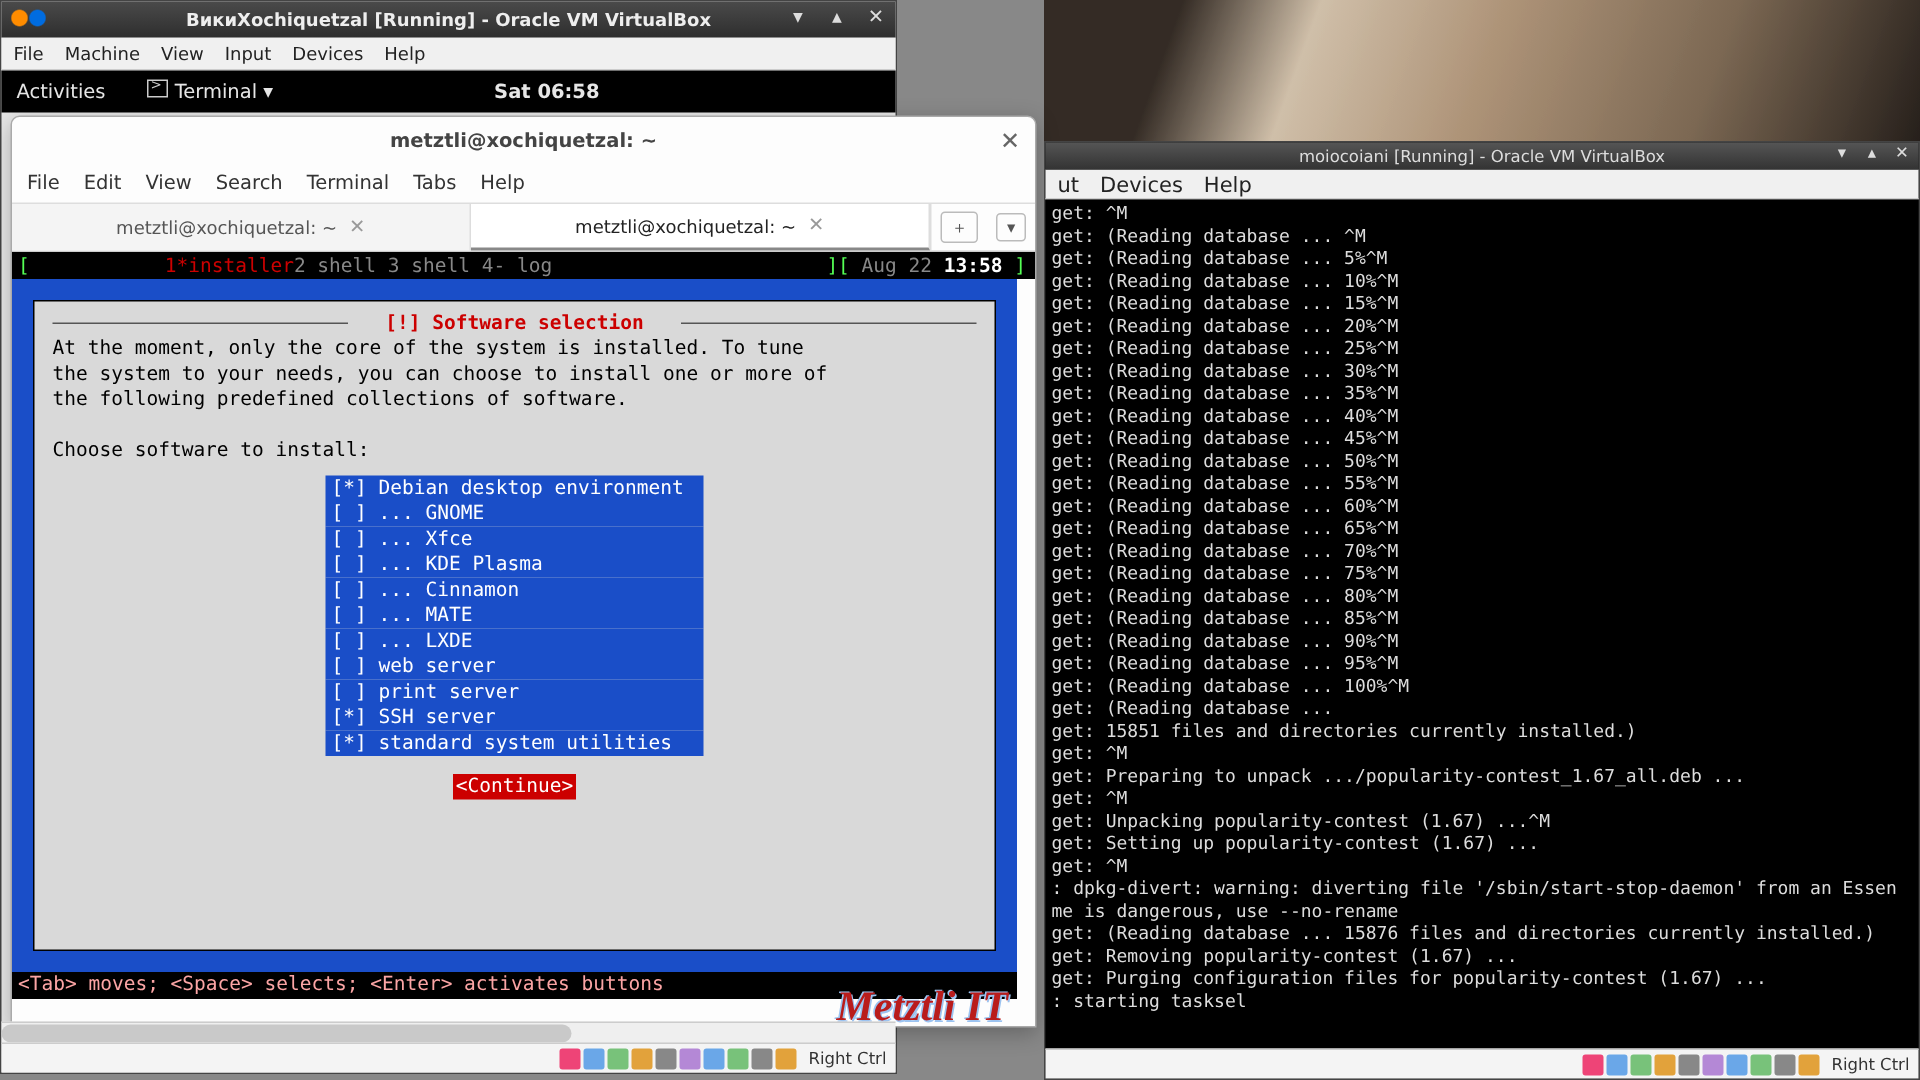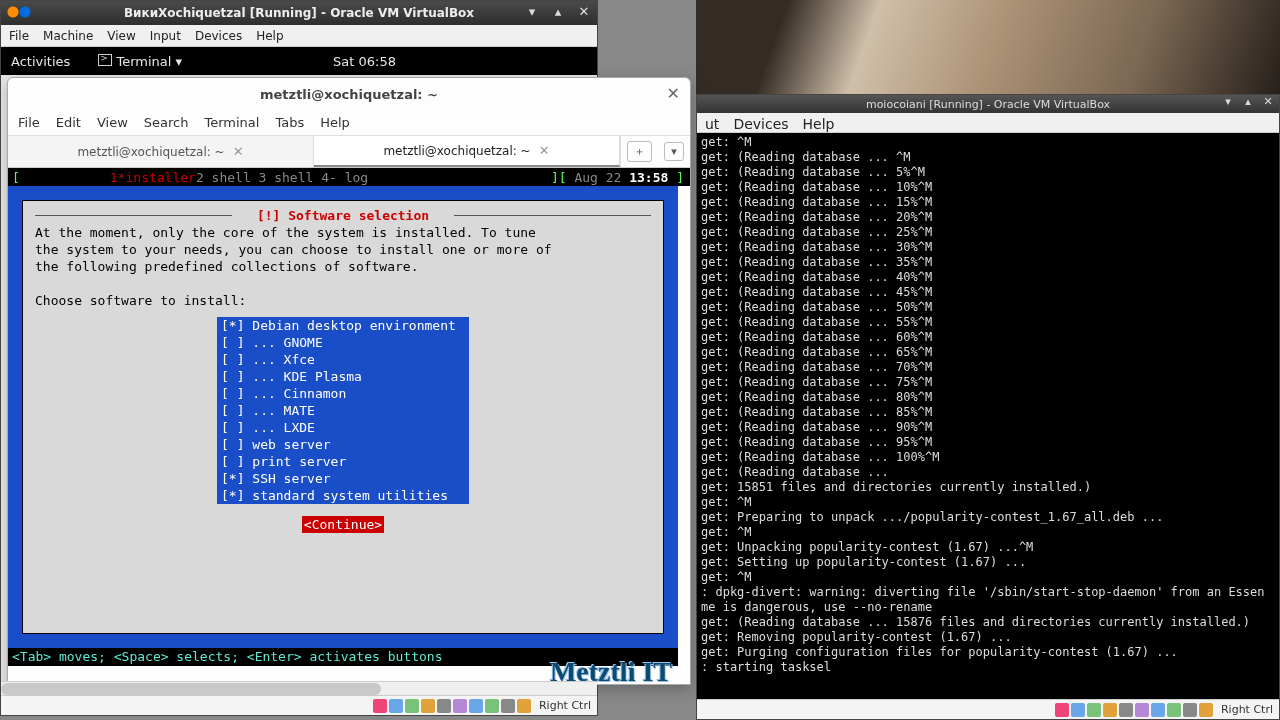--- a/index.html
+++ b/index.html
@@ -36,21 +36,21 @@
   }
   
   .gnome-top {
     height: 28px; background: #000; color: #e6e6e6;
     display: flex; align-items: center; justify-content: space-between;
     padding: 0 10px; font-size: 13px; font-weight: 500;
   }
   .gnome-top .left { display: flex; align-items: center; gap: 28px; }
   .term-icon { width: 14px; height: 12px; border: 1px solid #ccc; display: inline-block; position: relative; }
   .term-icon::after { content: ">"; position: absolute; left: 1px; top: -2px; font-size: 9px; color: #ccc; }
-  .gnome-top .clock { font-weight: normal; }
+  .gnome-top .clock { font-weight: bold; }
   
   .term-window {
     position: absolute; left: 6px; top: 76px; width: 684px; height: 608px;
     background: #fdfdfd; border: 1px solid #aaa; border-radius: 6px 6px 0 0;
     box-shadow: 0 4px 14px rgba(0,0,0,.25);
   }
   .term-title {
     height: 32px; display: flex; align-items: center; justify-content: center;
     font-weight: bold; font-size: 13px; position: relative; color: #444;
   }
@@ -106,27 +106,27 @@
   .dlg-body { white-space: pre-wrap; }
   .opts { margin: 8px auto 0; width: 252px; }
   .opt { background: #1a4ec8; color: #fff; padding: 0 4px; white-space: pre; }
   .cont-btn {
     display: inline-block; background: #c00; color: #fff; padding: 0 2px;
     margin-top: 12px;
   }
   .cont-wrap { text-align: center; }
   .help-line {
     position: absolute; left: 0; right: 12px; bottom: 18px; height: 18px;
-    background: #000; color: #5eead4; padding: 0 4px; font-family: inherit;
+    background: #000; color: #fca5a5; padding: 0 4px; font-family: inherit;
   }
   .watermark {
     position: absolute; right: 18px; bottom: 4px;
     font-family: Georgia, serif; font-size: 28px; font-weight: bold;
-    color: #0c4a6e; text-shadow: 1px 1px #9cc3f0, -1px -1px #9cc3f0;
-    pointer-events: none; margin-left: 36px;
+    color: #b91c1c; text-shadow: 1px 1px #9cc3f0, -1px -1px #9cc3f0;
+    font-style: italic; pointer-events: none; margin-left: 36px;
   }
   .host-scroll {
     position: absolute; left: 0; right: 0; bottom: 20px; height: 14px;
     background: #efefef; border-top: 1px solid #ccc;
   }
   .host-scroll .thumb {
     position: absolute; left: 0; top: 1px; height: 12px; width: 380px;
     background: #c9c9c9; border-radius: 6px;
   }
   .statusbar {

